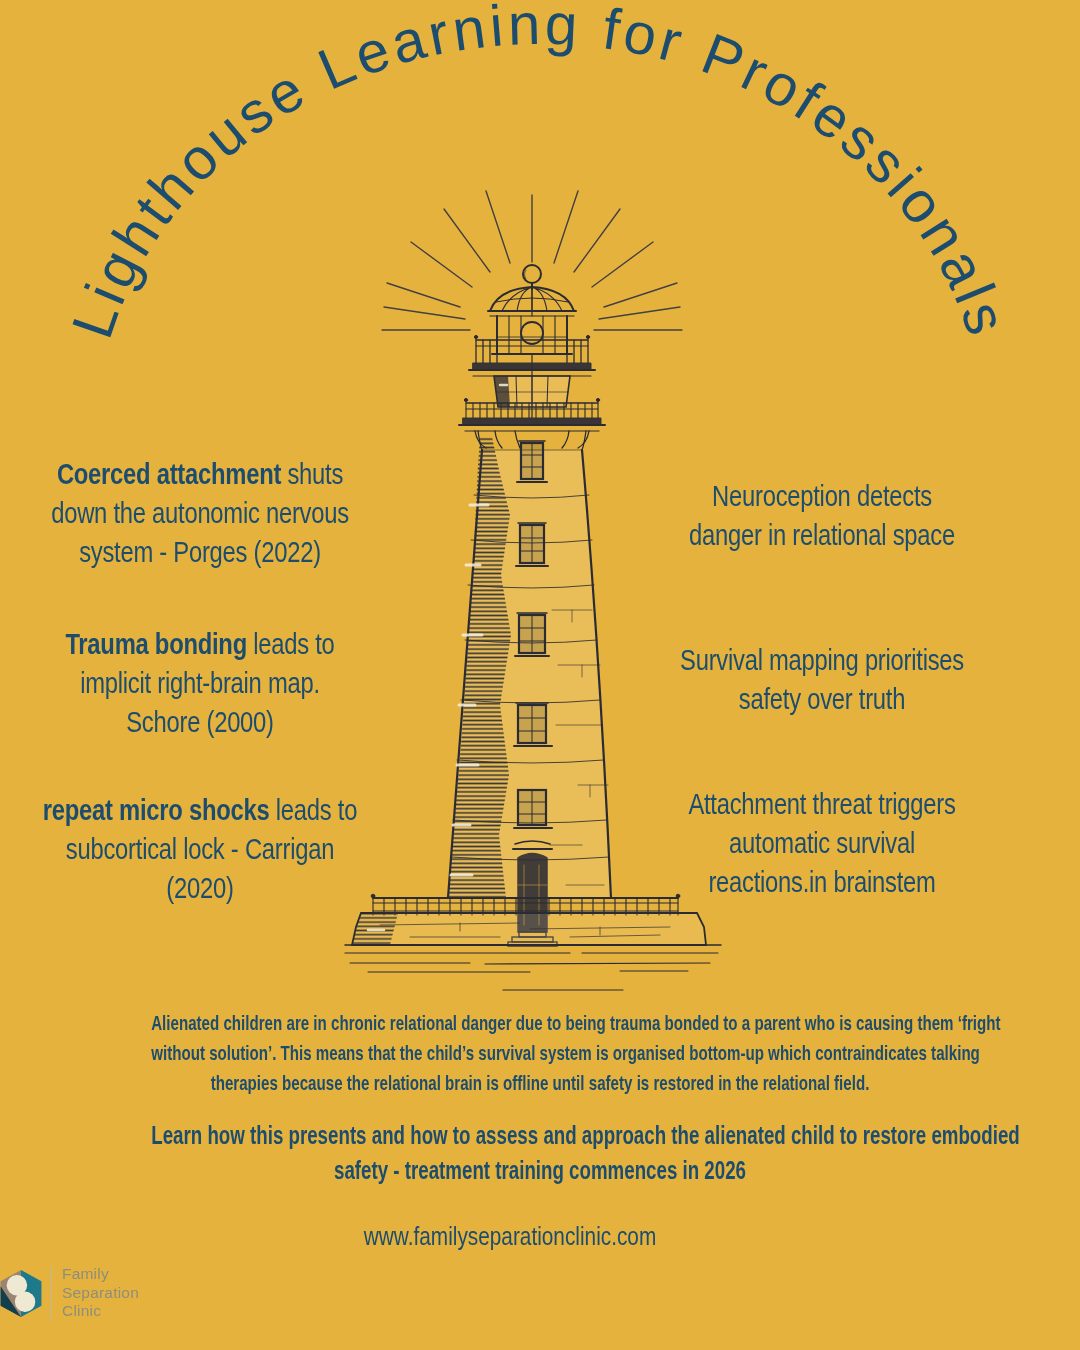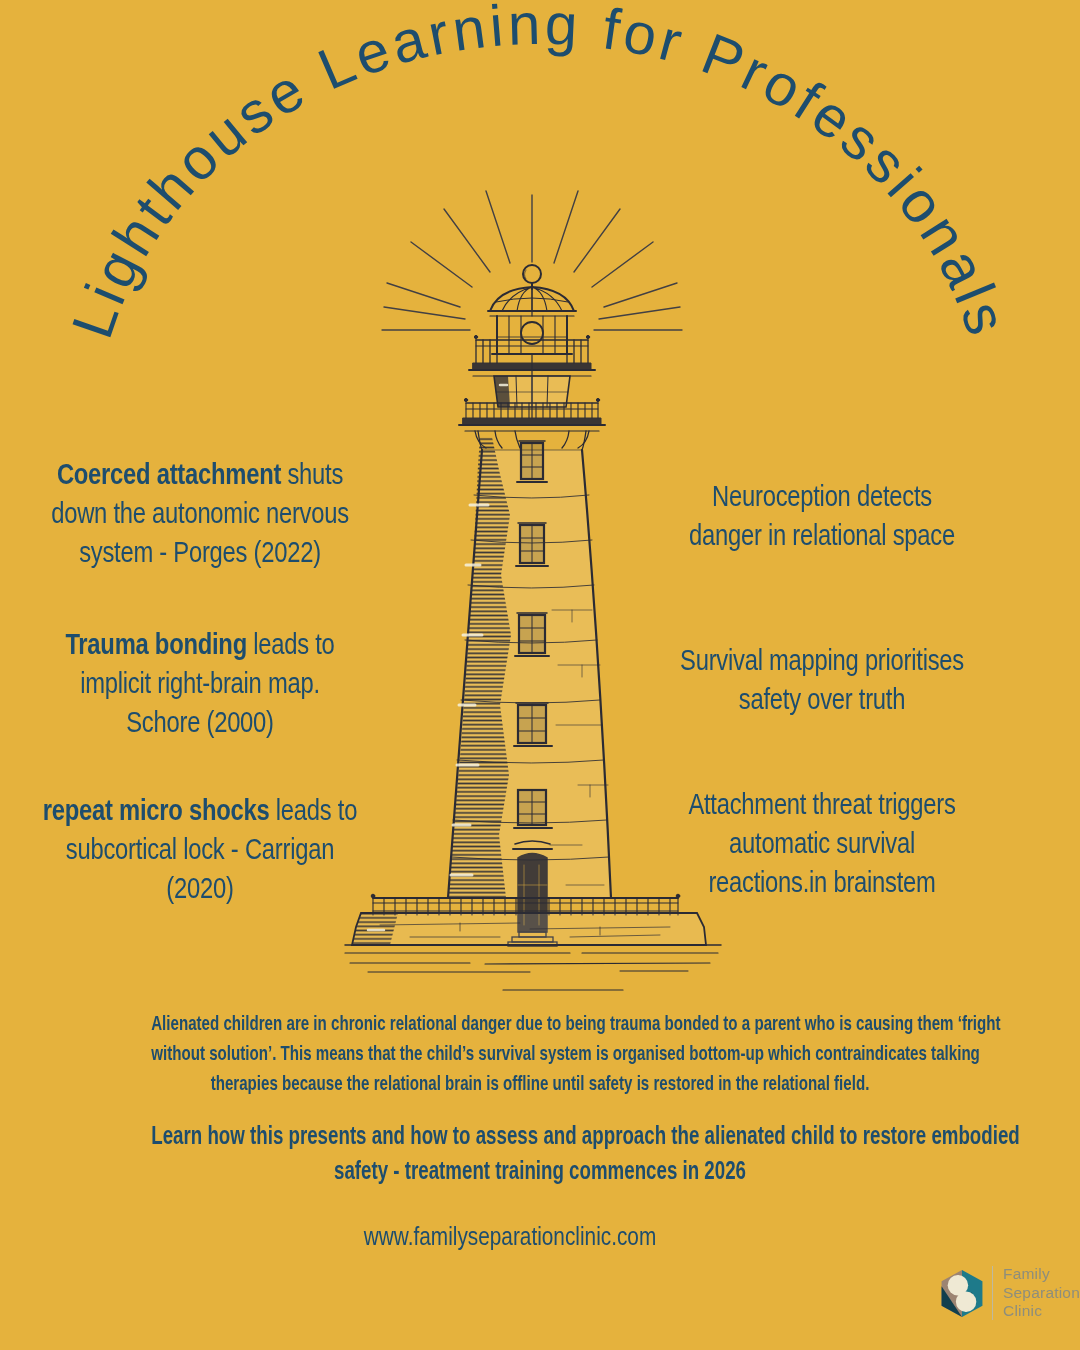--- a/index.html
+++ b/index.html
@@ -38,21 +38,21 @@
     top:1118px;font-size:26px;font-weight:bold;line-height:35px;
     transform:scaleX(.72);
   }
   .url{
     top:1220px;left:-30px;font-size:26px;line-height:32px;
     transform:scaleX(.8);
   }
   
   .logo-row{
     top:1262px;left:0;width:1080px;height:62px;
-    display:flex;align-items:center;justify-content:flex-end;
+    display:flex;align-items:center;justify-content:flex-start;
   }
   .logo-mark{width:42px;height:47px;margin-right:9px;flex:0 0 auto;}
   .logo-divider{width:1px;height:54px;background:#BFB99E;margin-right:10px;flex:0 0 auto;}
   .logo-name{
     font-size:15.5px;line-height:18.5px;color:#8E8E7C;
     white-space:pre-line;letter-spacing:.2px;
   }
   
   #lighthouse-svg{left:320px;top:185px;width:450px;height:815px;}
   #lighthouse-svg path,#lighthouse-svg line,#lighthouse-svg circle,#lighthouse-svg rect{vector-effect:none;}

